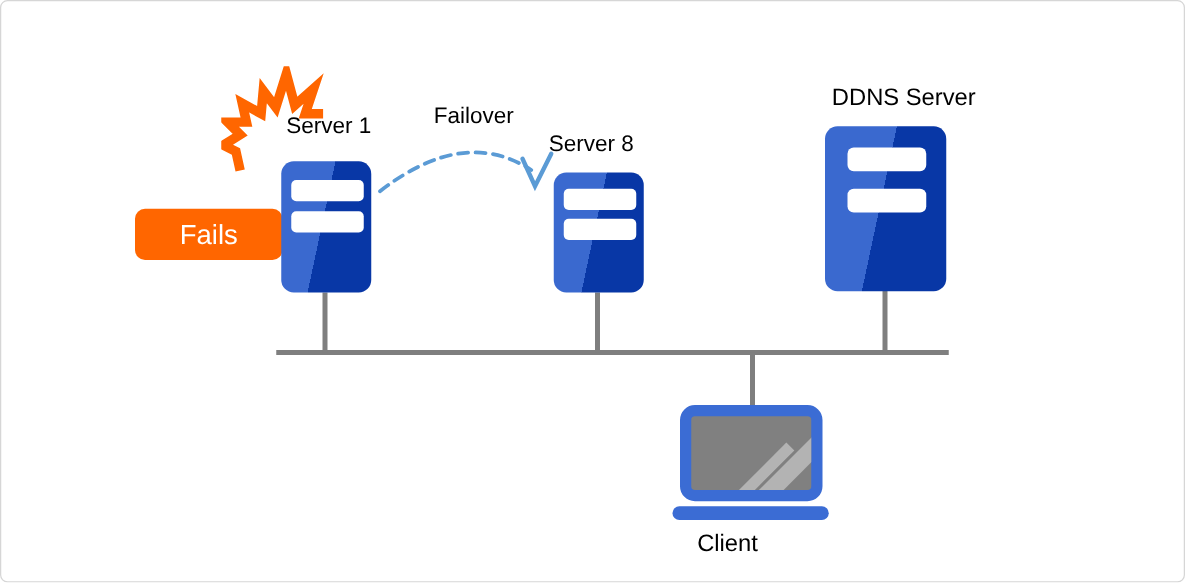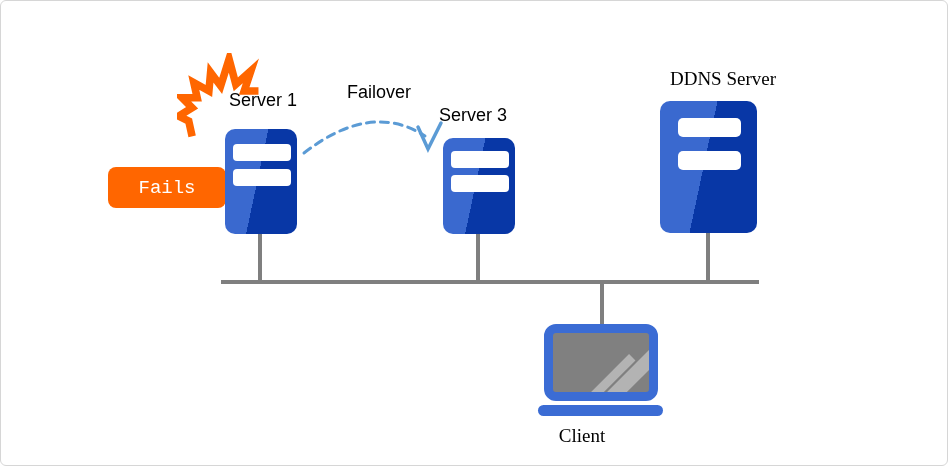--- a/index.html
+++ b/index.html
@@ -14,28 +14,28 @@
     font-family:"Liberation Sans", sans-serif;
   }
   .label {
     position:absolute;
     transform:translateX(-50%);
     color:var(--text-black,#000);
     font-size:18px;
     line-height:22px;
     white-space:nowrap;
   }
-  .label.big { font-size:19px;font-family:Liberation Serif, serif; }
+  .label.big { font-size:19px; }
   .badge {
     position:absolute;
     left:107px; top:166px; width:118px; height:41px;
     background:var(--orange,#ff6600);
     border-radius:8px;
-    color:#fff; font-size:19px;
-    display:flex; align-items:center; justify-content:center;font-family:Liberation Mono, monospace;
+    color:#fff; font-size:22px;
+    display:flex; align-items:center; justify-content:center;
   }
   .server {
     position:absolute;
     border-radius:10px;
     background:linear-gradient(102deg,
       var(--server-blue-light,#3a69cf) 0 46%,
       var(--server-blue-dark,#0837a6) 46% 100%);
   }
   .server .bar {
     position:absolute;
@@ -84,21 +84,21 @@
   </svg>
 
   <svg class="layer" style="left:176px;top:52px" width="84" height="86" viewBox="0 0 100 100">
     <polyline points="18,98 14,80 2,74 18,64 6,52 24,52 20,34 38,44 40,22 52,38 62,6 70,36 88,20 80,44 97,44" fill="none" style="stroke:var(--orange,#ff6600);stroke-width:9;stroke-linejoin:miter;stroke-miterlimit:6"></polyline>
   </svg>
 
   <div class="badge">Fails</div>
 
   <div class="label" style="left:262px;top:88px">Server 1</div>
   <div class="label" style="left:378px;top:80px">Failover</div>
-  <div class="label" style="left:472px;top:103px">Server 3</div>
+  <div class="label" style="left:472px;top:103px">Server 8</div>
   <div class="label big" style="left:722px;top:67px">DDNS Server</div>
   <div class="label big" style="left:581px;top:424px">Client</div>
 
   <div class="server" style="left:224px;top:128px;width:72px;height:105px">
     <div class="bar" style="top:15px"></div>
     <div class="bar" style="top:40px"></div>
   </div>
   <div class="server" style="left:442px;top:137px;width:72px;height:96px">
     <div class="bar" style="top:13px"></div>
     <div class="bar" style="top:37px"></div>

